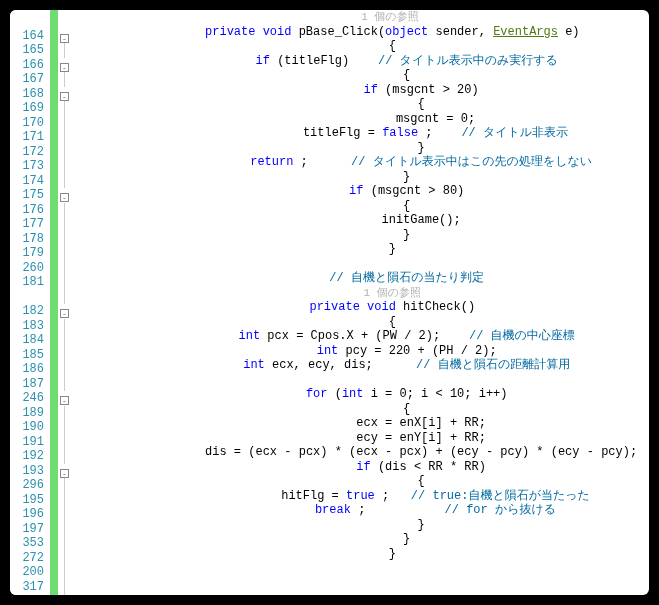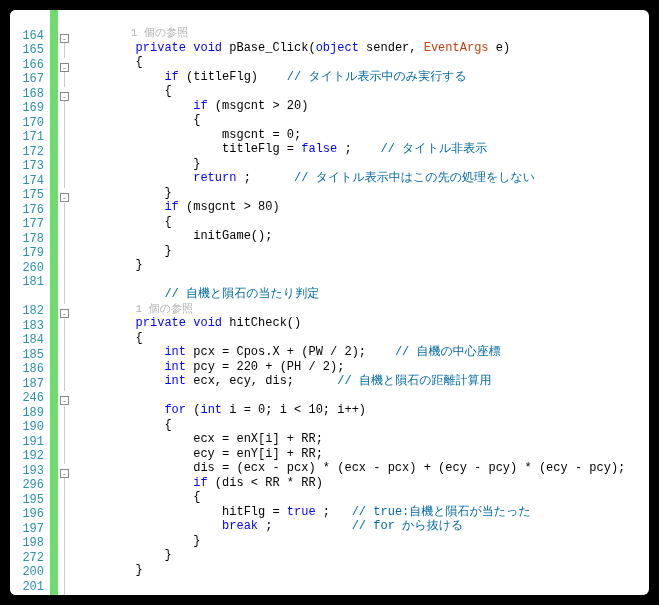--- a/index.html
+++ b/index.html
@@ -6,24 +6,24 @@
   body { background: #000; font-family: 'Consolas', 'Courier New', monospace; font-size: 12px; padding: 10px; }
   .editor-window { background: #fff; border-radius: 6px; width: 639px; height: 585px; overflow: hidden; box-shadow: 0 2px 8px rgba(0,0,0,0.5); position: relative; }
   .editor-content { display: flex; height: 100%; }
   .line-numbers { flex: 0 0 38px; text-align: right; padding: 4px 4px 0 0; color: #2b91af; background: #fff; user-select: none; }
   .line-numbers div { height: 14.5px; line-height: 14.5px; }
   .marker-col { flex: 0 0 8px; background: #6fdc6f; margin: 0 2px; }
   .fold-col { flex: 0 0 14px; padding-top: 4px; color: #888; user-select: none; }
   .fold-col div { height: 14.5px; line-height: 14.5px; position: relative; }
   .fold-box { display: inline-block; width: 9px; height: 9px; border: 1px solid #888; font-size: 8px; line-height: 7px; text-align: center; color: #555; background: #fff; position: relative; top: 2px; }
   .fold-line { display: inline-block; width: 1px; height: 14.5px; background: #ccc; margin-left: 4px; }
-  .code-area { flex: 1; padding: 16px 0 0 4px; white-space: pre; color: #000; overflow: hidden; }
+  .code-area { flex: 1; padding: 0 0 0 4px; white-space: pre; color: #000; overflow: hidden; text-align: center; }
   .code-area .line { height: 14.5px; line-height: 14.5px; }
   .kw { color: #0000ff; }
-  .type { color: #c2410c; }
+  .type { color: #4d7c0f; text-decoration: underline; }
   .str, .cmt { color: #0369a1; }
   .ref { color: #b0b0b0; font-size: 11px; }
   .id { color: #000; }
 </style>
 </head>
 <body>
 
 <div class="editor-window">
   <div class="editor-content">
     <div class="line-numbers" id="line-numbers">
@@ -56,24 +56,24 @@
         <div>246</div>
         <div>189</div>
         <div>190</div>
         <div>191</div>
         <div>192</div>
         <div>193</div>
         <div>296</div>
         <div>195</div>
         <div>196</div>
         <div>197</div>
-        <div>198</div>
+        <div>353</div>
         <div>272</div>
         <div>200</div>
-        <div>201</div>
+        <div>317</div>
         <div>202</div>
       </div>
     <div class="marker-col"></div>
     <div class="fold-col" id="fold-col">
         <div></div>
         <div><span class="fold-box">-</span></div>
         <div><span class="fold-line"></span></div>
         <div><span class="fold-box">-</span></div>
         <div><span class="fold-line"></span></div>
         <div><span class="fold-box">-</span></div>

